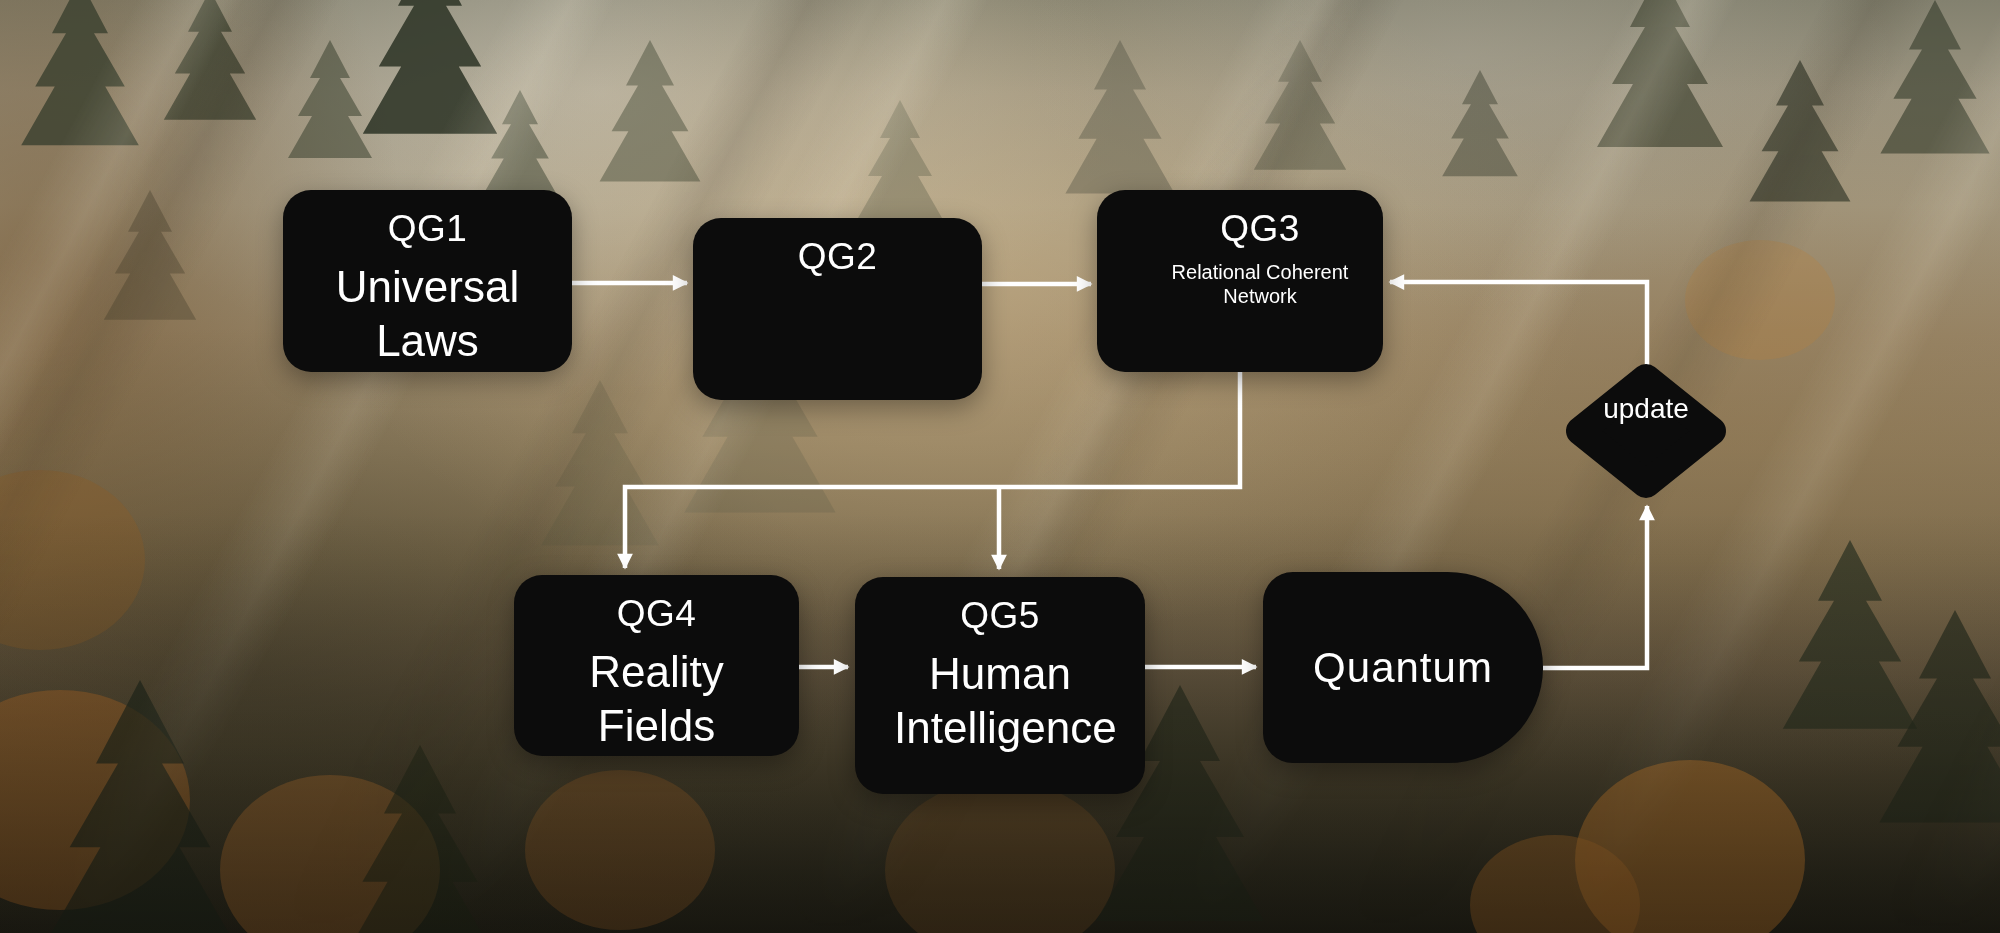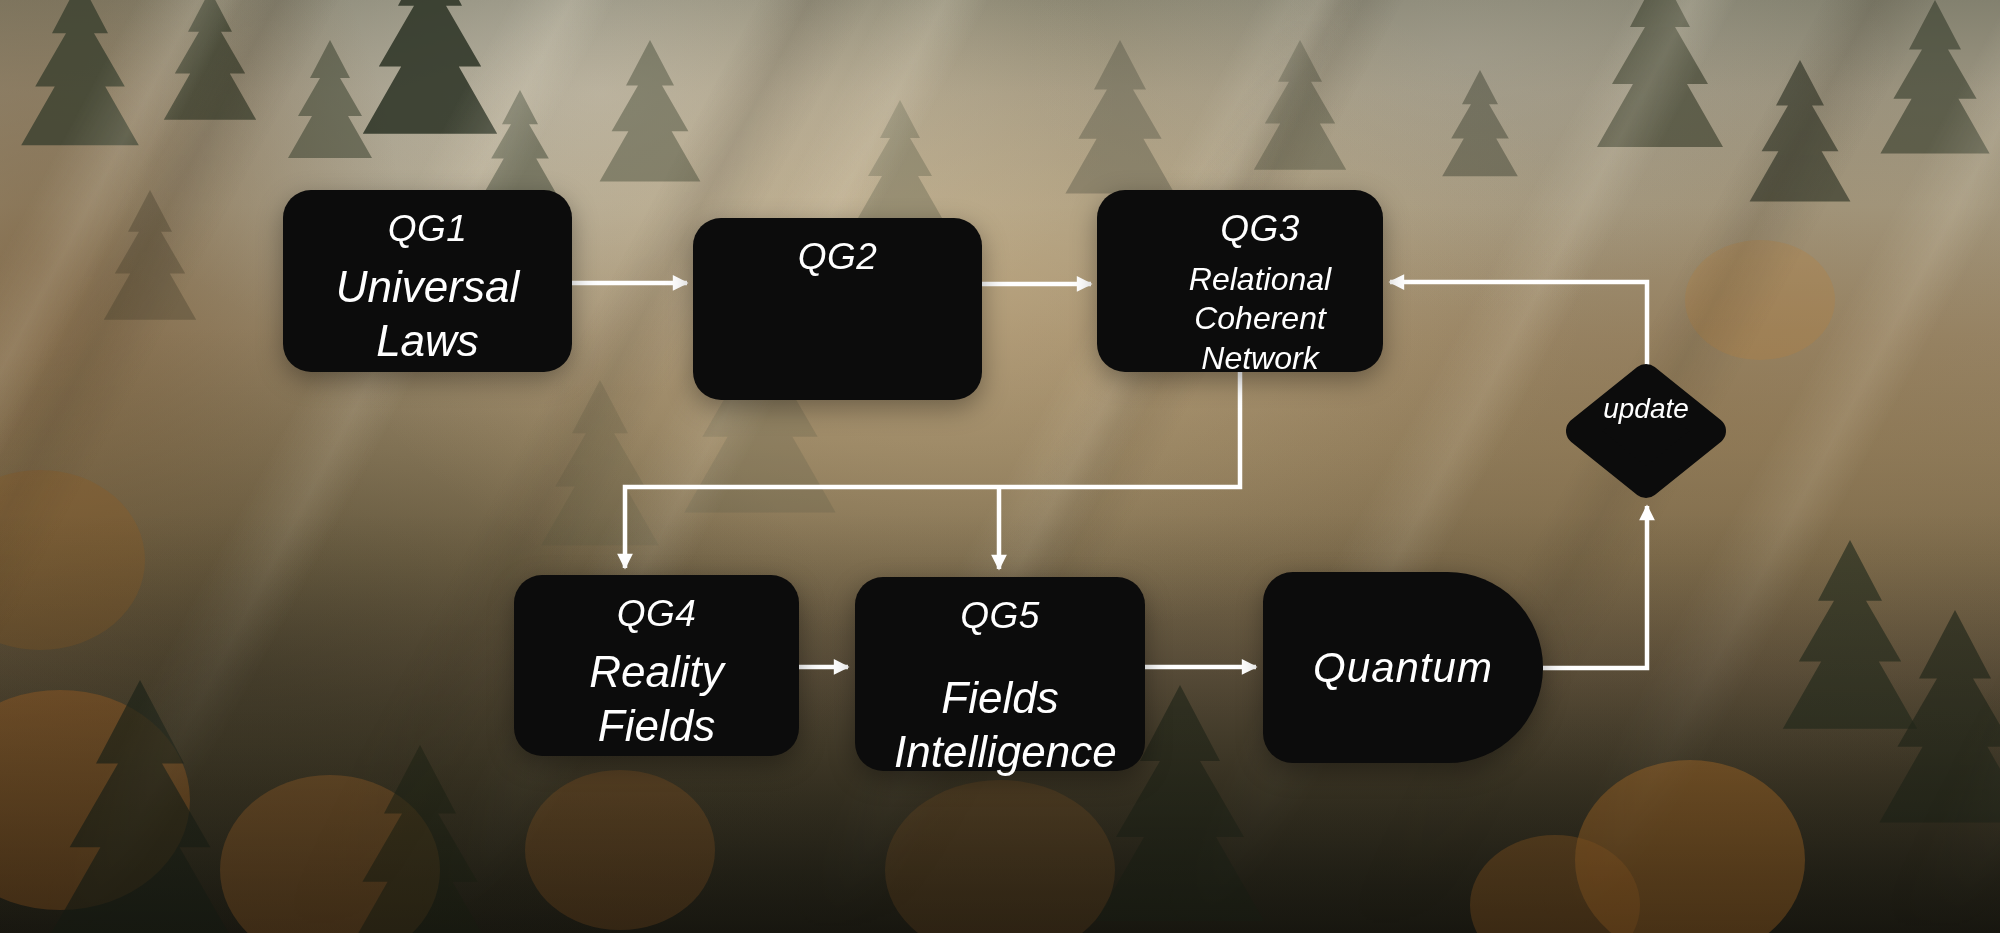--- a/index.html
+++ b/index.html
@@ -1,21 +1,20 @@
 <!DOCTYPE html>
 <html><head>
 <meta charset="utf-8">
 <style>
   html,body{margin:0;padding:0;background:#1a1914;}
   .stage{
     position:relative;
     width:2000px;height:933px;
     overflow:hidden;
     font-family:"Liberation Sans", sans-serif;
-    font-style:italic;
   }
   
   .bg{
     position:absolute;inset:0;z-index:0;
     background:
       radial-gradient(520px 720px at 2% 28%, rgba(112,82,46,0.55), transparent 70%),
       radial-gradient(900px 520px at 48% 30%, rgba(219,189,140,0.42), transparent 70%),
       radial-gradient(720px 420px at 30% 10%, rgba(206,201,186,0.55), transparent 72%),
       radial-gradient(620px 360px at 73% 6%, rgba(178,173,158,0.40), transparent 70%),
       radial-gradient(1000px 520px at 86% 44%, rgba(143,112,70,0.35), transparent 72%),
@@ -52,23 +51,23 @@
     text-align:center;
     box-shadow:0 8px 26px rgba(0,0,0,0.35);
     box-sizing:border-box;
     padding-top:18px;
   }
   .node-title{font-size:37px;letter-spacing:0.5px;line-height:1.15;margin-bottom:9px;}
   .node-body{font-size:44px;line-height:1.24;max-width:212px;}
   .node-qg1{left:283px;top:190px;width:289px;height:182px;}
   .node-qg2{left:693px;top:190px;width:289px;height:182px;margin-top:28px;}
   .node-qg3{left:1097px;top:190px;width:286px;height:182px;padding-left:40px;}
-  .node-qg3 .node-body{font-size:32px;max-width:272px;}
+  .node-qg3 .node-body{font-size:20px;max-width:272px;}
   .node-qg4{left:483px;top:575px;width:285px;height:181px;margin-left:31px;}
-  .node-qg5{left:855px;top:577px;width:290px;height:194px;gap:24px;}
+  .node-qg5{left:855px;top:577px;width:290px;height:217px;}
   .node-reality{
     left:1263px;top:572px;width:280px;height:191px;
     border-radius:30px 96px 96px 30px;
     justify-content:center;padding-top:0;
   }
   .reality-label{font-size:42px;letter-spacing:1px;}
   .decision-label{
     position:absolute;z-index:6;
     left:1646px;top:409px;
     transform:translate(-50%,-50%);
@@ -158,21 +157,21 @@
     <div class="node-body">Relational Coherent Network</div>
   </div>
 
   <div class="node node-qg4">
     <div class="node-title">QG4</div>
     <div class="node-body">Reality Fields</div>
   </div>
 
   <div class="node node-qg5">
     <div class="node-title">QG5</div>
-    <div class="node-body">Fields Intelligence</div>
+    <div class="node-body">Human Intelligence</div>
   </div>
 
   <div class="node node-reality">
     <div class="reality-label">Quantum</div>
   </div>
 
   <div class="decision-label">update</div>
 
 </div>
 

